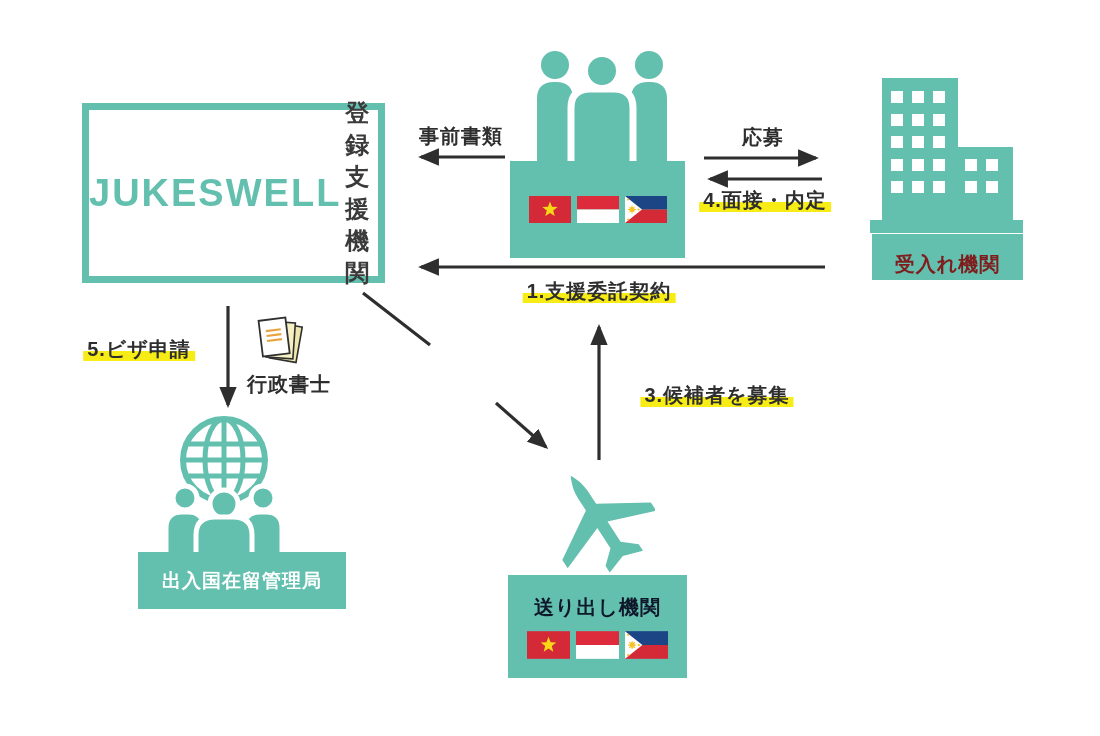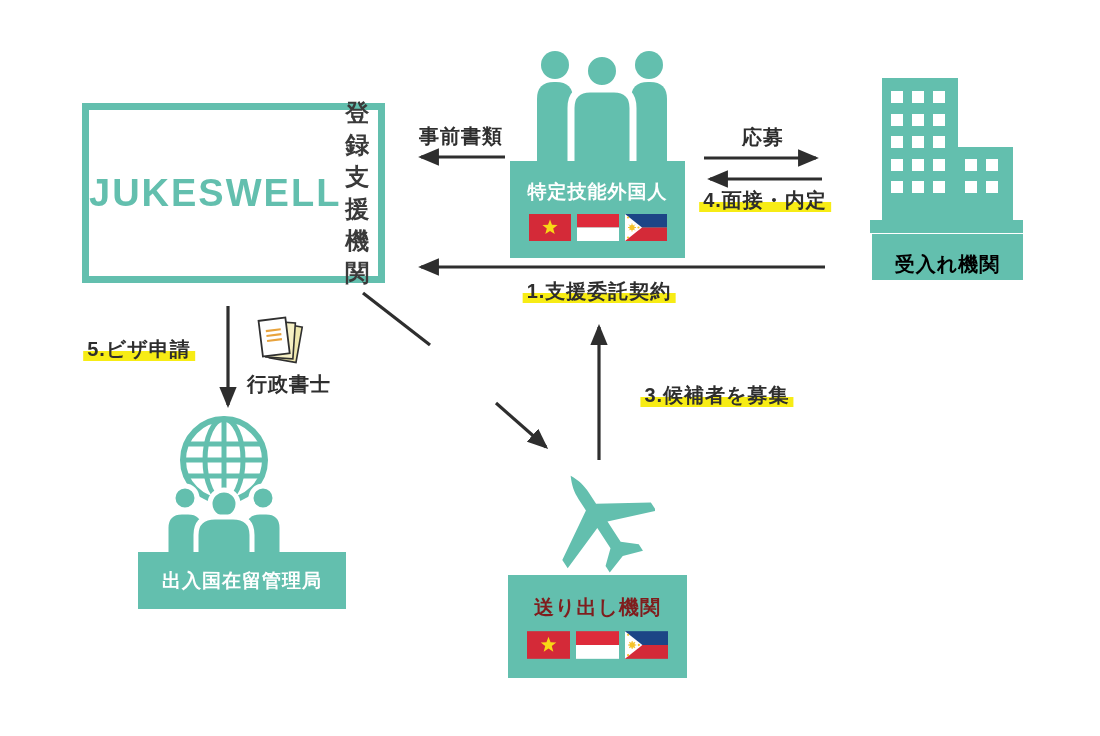--- a/index.html
+++ b/index.html
@@ -62,21 +62,20 @@
   <svg class="abs" style="left:531px;top:45px;" width="142" height="118" viewBox="0 0 142 118">
     <circle cx="24" cy="20" r="14" fill="#63BFAE"></circle>
     <path d="M6 118 L6 54 Q6 37 23 37 L25 37 Q42 37 42 54 L42 118 Z" fill="#63BFAE"></path>
     <circle cx="118" cy="20" r="14" fill="#63BFAE"></circle>
     <path d="M100 118 L100 54 Q100 37 117 37 L119 37 Q136 37 136 54 L136 118 Z" fill="#63BFAE"></path>
     <circle cx="71" cy="26" r="17.5" fill="#63BFAE" stroke="#fff" stroke-width="7"></circle>
     <path d="M40 122 L40 63 Q40 44 59 44 L83 44 Q102 44 102 63 L102 122 Z" fill="#63BFAE" stroke="#fff" stroke-width="7"></path>
   </svg>
 
   <div class="abs node-box" style="left:510px;top:161px;width:175px;height:97px;gap:9px;">
-    <div class="lbl" style="color:#fff;font-size:19px;">特定技能外国人</div>
     <div class="flag-row">
       <svg width="42" height="27" viewBox="0 0 42 27">
         <rect width="42" height="27" fill="#D42A38"></rect>
         <polygon points="21,5.5 23,10.75 28.6,11 24.2,14.55 25.7,20 21,16.9 16.3,20 17.8,14.55 13.4,11 19,10.75" fill="#F8D815"></polygon>
       </svg>
       <svg width="42" height="27" viewBox="0 0 42 27">
         <rect width="42" height="13.5" fill="#DE2B3B"></rect>
         <rect y="13.5" width="42" height="13.5" fill="#ffffff"></rect>
       </svg>
       <svg width="42" height="27" viewBox="0 0 42 27">
@@ -118,21 +117,21 @@
         <rect x="42" y="108" width="12" height="12"></rect>
         <rect x="63" y="108" width="12" height="12"></rect>
       <rect x="95" y="86" width="12" height="12"></rect>
         <rect x="116" y="86" width="12" height="12"></rect>
       <rect x="95" y="108" width="12" height="12"></rect>
         <rect x="116" y="108" width="12" height="12"></rect>
     </g>
   </svg>
 
   <div class="abs node-box" style="left:872px;top:234px;width:151px;height:46px;">
-    <div class="lbl" style="color:#000000;font-size:20px;margin-top:14px;">受入れ機関</div>
+    <div class="lbl" style="color:#7f1d1d;font-size:20px;margin-top:14px;">受入れ機関</div>
   </div>
 
   <div class="abs center lbl" style="left:461px;top:136px;">事前書類</div>
   <div class="abs center lbl" style="left:763px;top:137px;">応募</div>
   <div class="abs center lbl" style="left:765px;top:200px;"><span class="hl">4.面接・内定</span></div>
   <div class="abs center lbl" style="left:599px;top:291px;"><span class="hl">1.支援委託契約</span></div>
   <div class="abs center lbl" style="left:139px;top:349px;"><span class="hl">5.ビザ申請</span></div>
   <div class="abs center lbl" style="left:282px;top:384px;margin-left:7px;">行政書士</div>
   <div class="abs center lbl" style="left:717px;top:395px;"><span class="hl">3.候補者を募集</span></div>
 
@@ -174,21 +173,21 @@
     <div class="lbl" style="color:#fff;font-size:19px;">出入国在留管理局</div>
   </div>
 
   <svg class="abs" style="left:545px;top:466px;" width="110" height="110" viewBox="0 0 100 100">
     <g transform="rotate(-33 50 50)">
       <path d="M50 1 C54 9 55.5 15 55.5 23 L55.5 35 L98 61 L98 70 L55.5 54 L55.5 76 L68 87 L68 94 L50 88 L32 94 L32 87 L44.5 76 L44.5 54 L2 70 L2 61 L44.5 35 L44.5 23 C44.5 15 46 9 50 1 Z" fill="#63BFAE"></path>
     </g>
   </svg>
 
   <div class="abs node-box" style="left:508px;top:575px;width:179px;height:103px;gap:10px;">
-    <div class="lbl" style="color:#7f1d1d;font-size:20px;">送り出し機関</div>
+    <div class="lbl" style="color:#0f172a;font-size:20px;">送り出し機関</div>
     <div class="flag-row">
       <svg width="43" height="28" viewBox="0 0 42 27">
         <rect width="42" height="27" fill="#D42A38"></rect>
         <polygon points="21,5.5 23,10.75 28.6,11 24.2,14.55 25.7,20 21,16.9 16.3,20 17.8,14.55 13.4,11 19,10.75" fill="#F8D815"></polygon>
       </svg>
       <svg width="43" height="28" viewBox="0 0 42 27">
         <rect width="42" height="13.5" fill="#DE2B3B"></rect>
         <rect y="13.5" width="42" height="13.5" fill="#ffffff"></rect>
       </svg>
       <svg width="43" height="28" viewBox="0 0 42 27">

